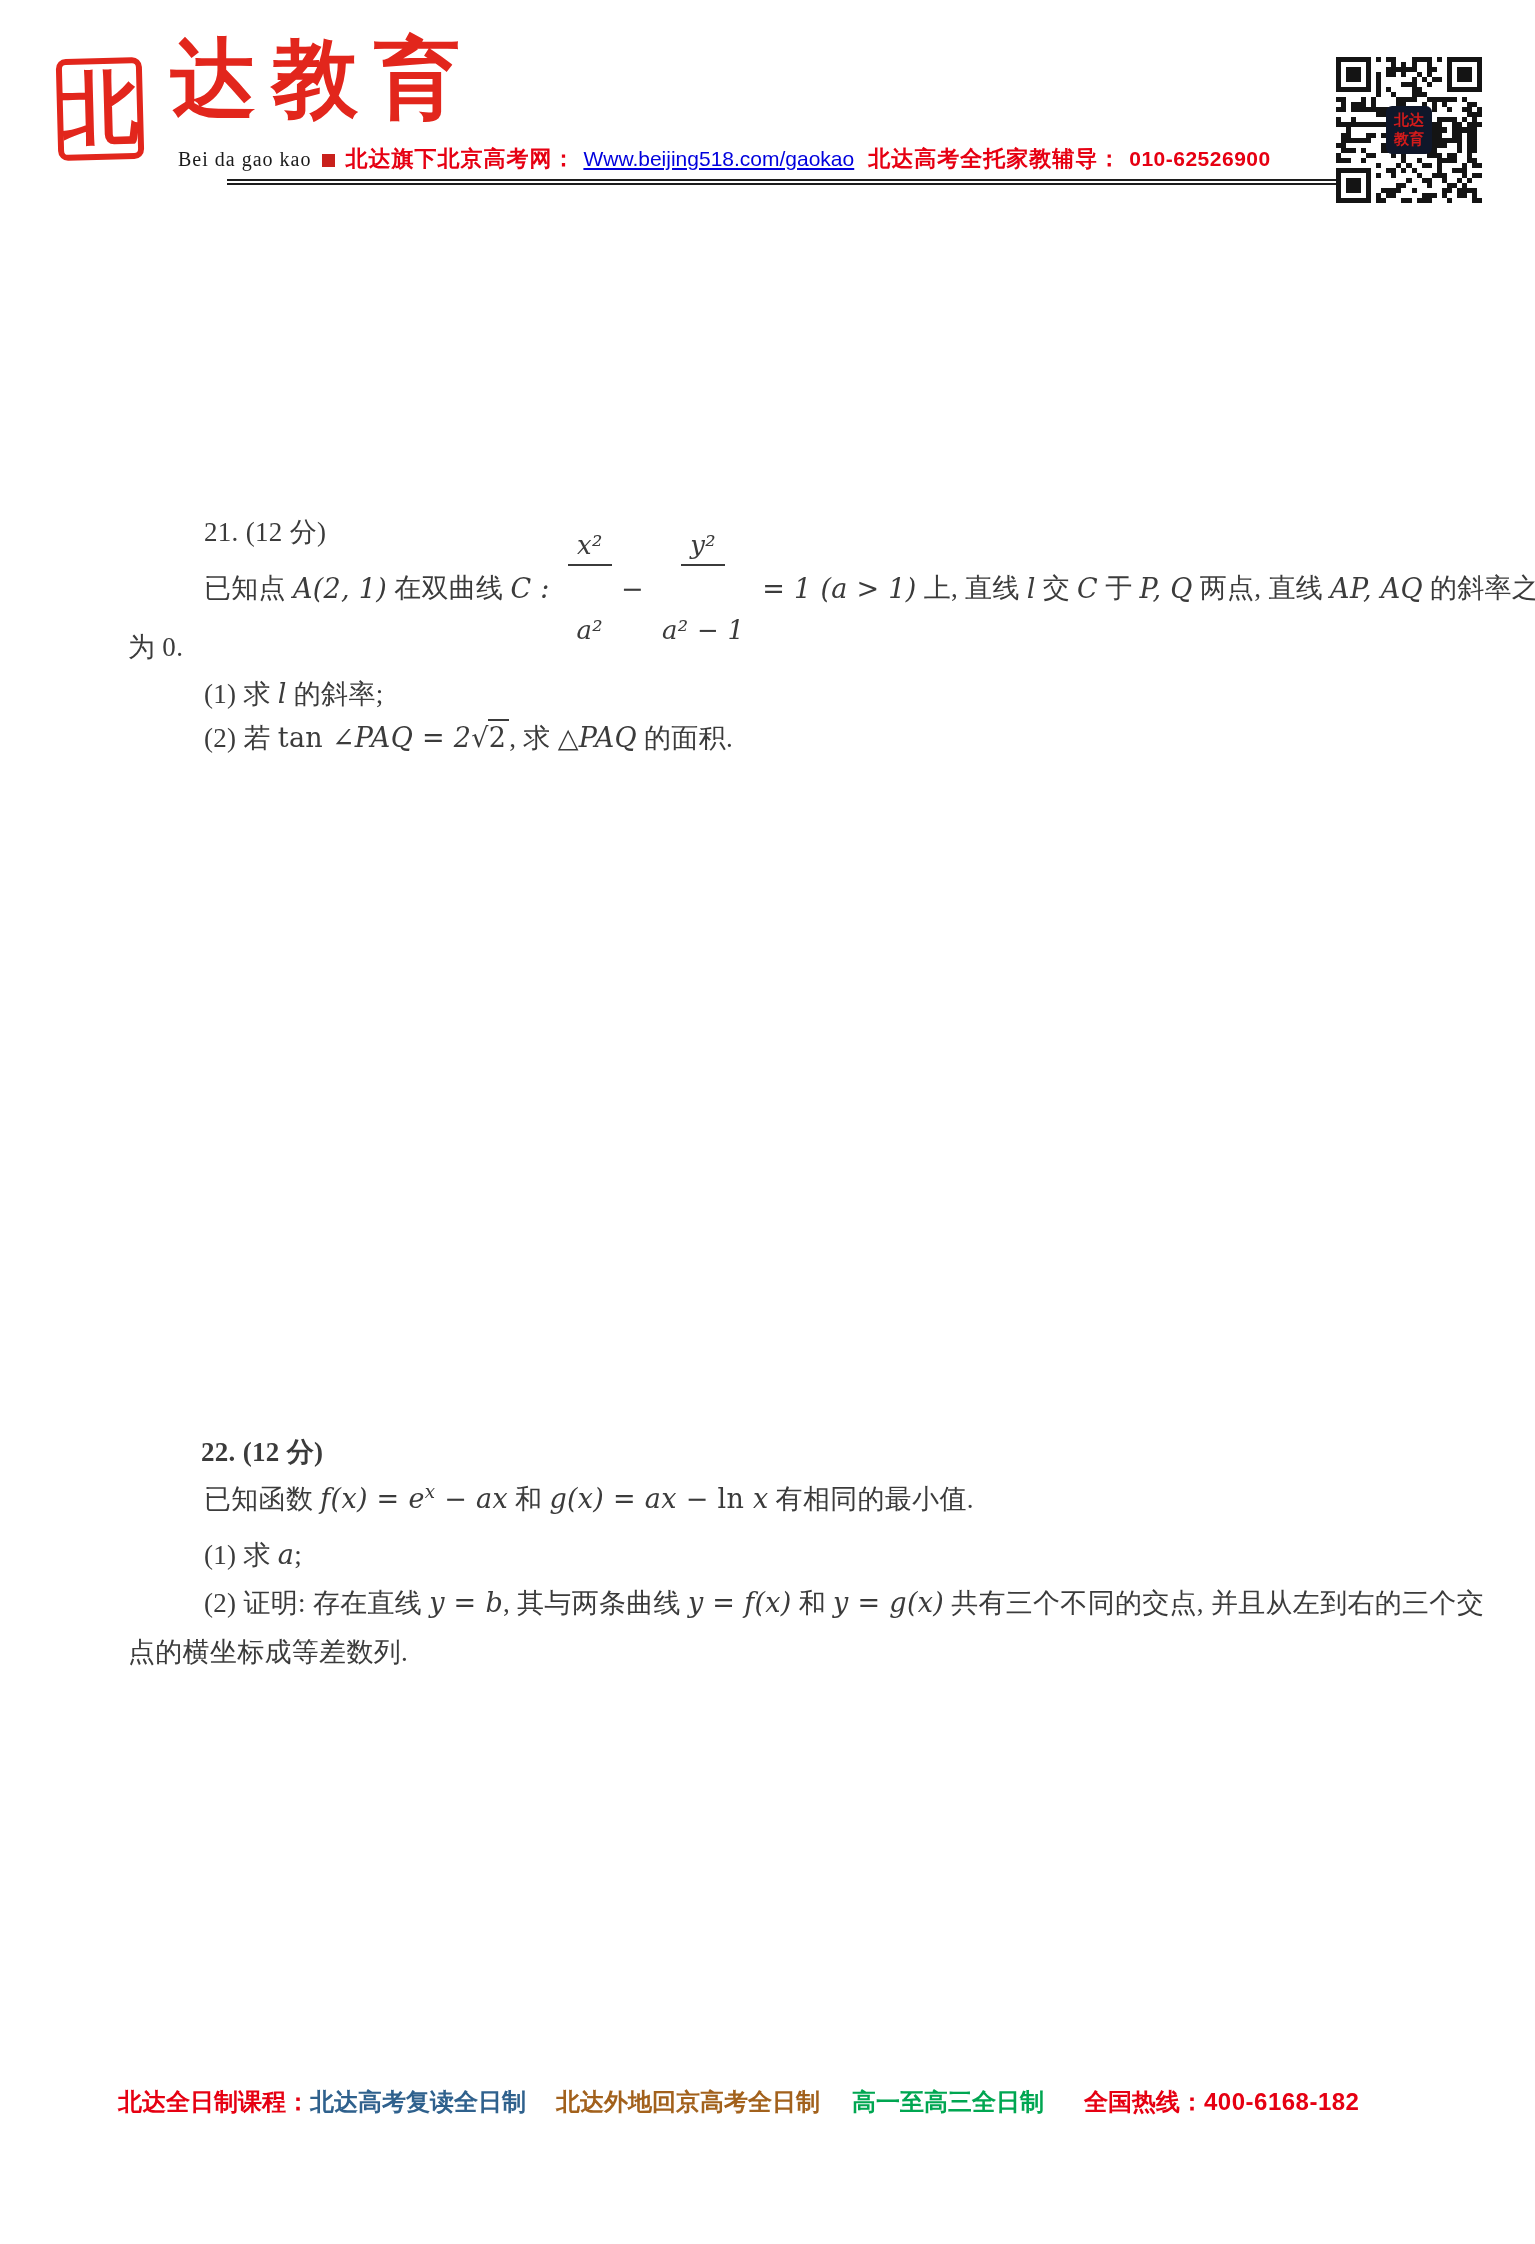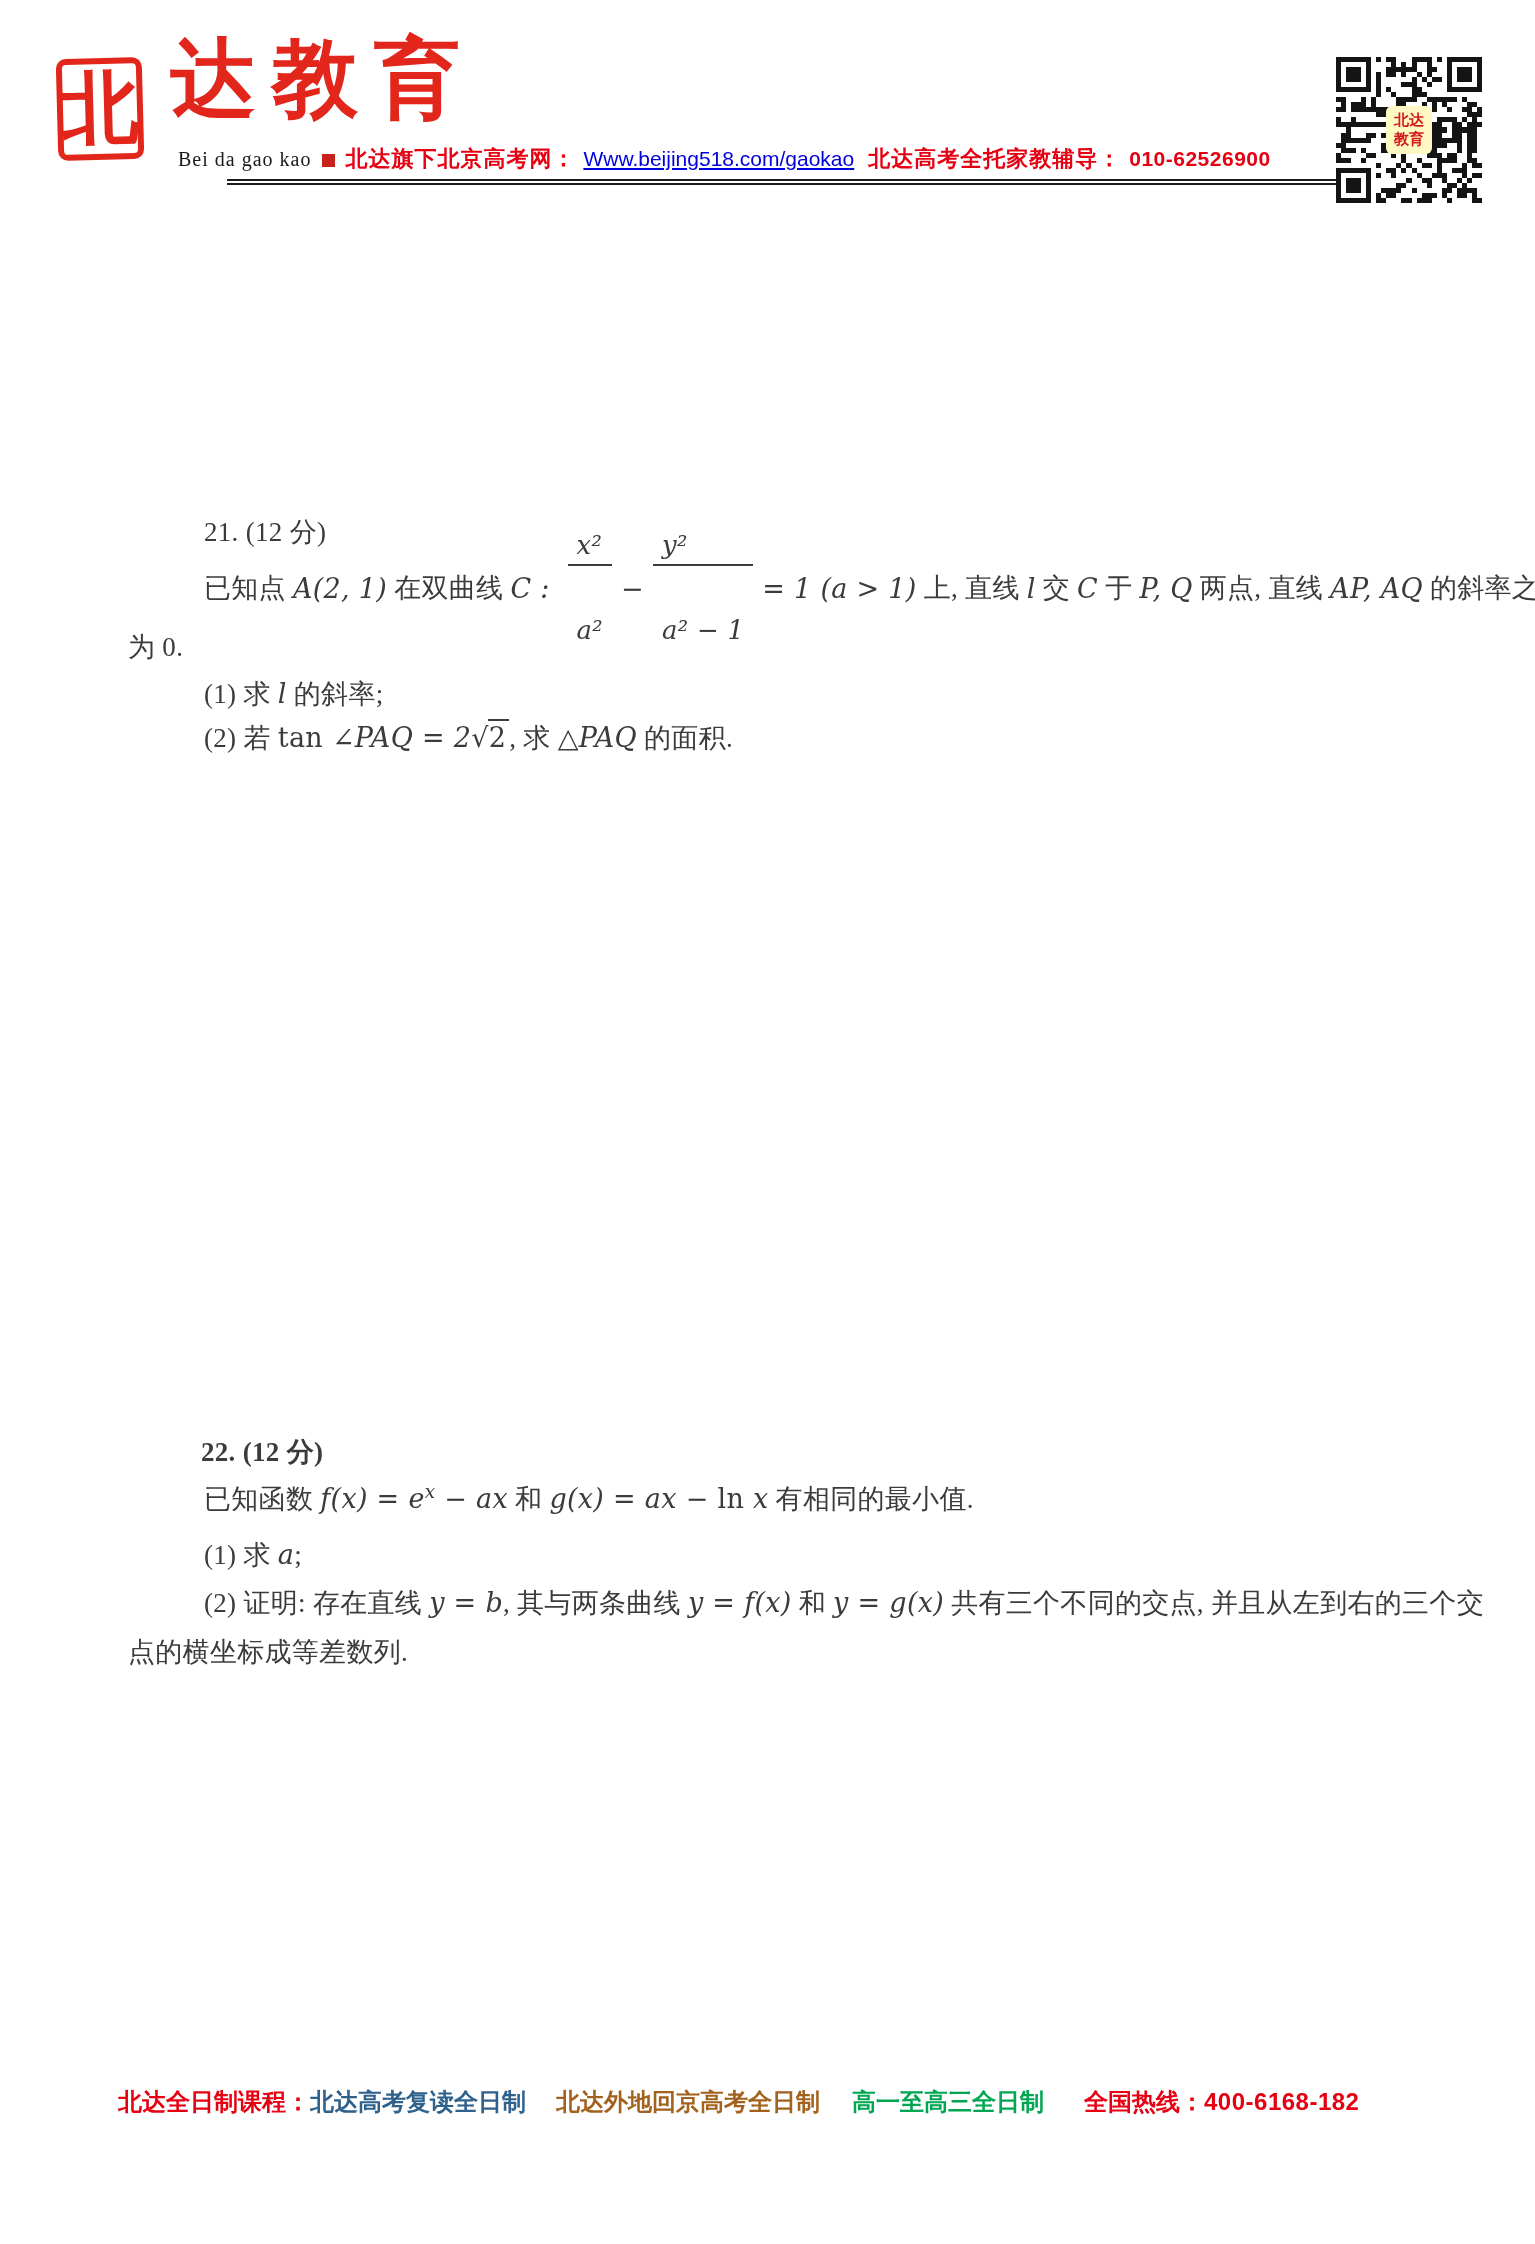--- a/index.html
+++ b/index.html
@@ -46,35 +46,35 @@
   .rule{
     position:absolute;left:227px;top:179px;width:1113px;height:6px;
     border-top:2px solid #1c1c1c;border-bottom:2px solid #1c1c1c;
   }
 
   
   .qr{position:absolute;left:1336px;top:57px;width:146px;height:146px;}
   .qr svg{display:block;width:146px;height:146px;}
   .qr-label{
     position:absolute;left:50%;top:50%;transform:translate(-50%,-50%);
-    width:46px;height:48px;background:#fef9c3;border-radius:6px;
+    width:46px;height:48px;background:#0f172a;border-radius:6px;
     display:flex;flex-direction:column;align-items:center;justify-content:center;
     color:#d21b1b;font-weight:700;font-size:15px;line-height:1.25;
     font-family:Liberation Serif, serif;
   }
 
   
   .pline{position:absolute;font-size:27px;color:var(--ink);white-space:pre;letter-spacing:0.3px;}
   .seg-cjk{white-space:pre;font-family:"Liberation Serif",serif;}
   .seg-math{white-space:pre;font-family:"DejaVu Serif",serif;font-style:italic;}
   .seg-mathup{white-space:pre;font-family:"DejaVu Serif",serif;font-style:normal;}
   .seg-sup{font-family:"DejaVu Serif",serif;font-style:italic;font-size:0.68em;vertical-align:super;}
   .mathline{display:flex;align-items:center;height:86px;}
   .frac{
-    display:inline-flex;flex-direction:column;
+    display:inline-flex;flex-direction:column;align-items:center;
     font-family:"DejaVu Serif",serif;font-style:italic;line-height:1.15;
     margin:0 9px;vertical-align:middle;font-size:0.96em;gap:47px;
   }
   .frac .fnum{padding:0 9px 3px;border-bottom:2px solid var(--ink);}
   .frac .fden{padding:3px 9px 0;white-space:pre;}
   .sqrt{white-space:pre;font-family:"DejaVu Serif",serif;}
   .sqrt .rad{font-style:normal;}
   .sqrt .radicand{border-top:2px solid var(--ink);padding:1px 3px 0 1px;margin-left:-1px;}
 
   

